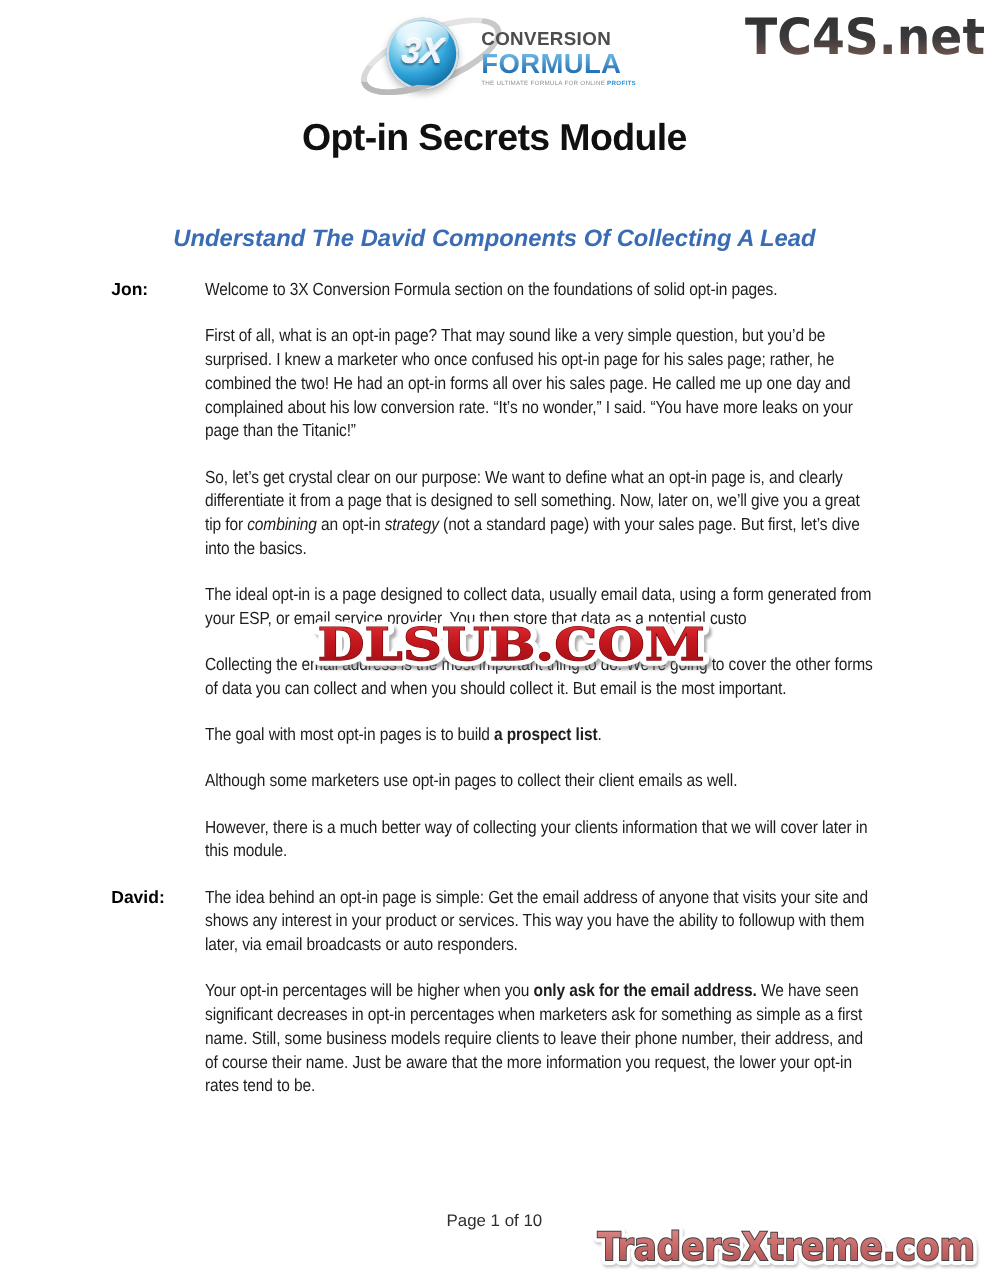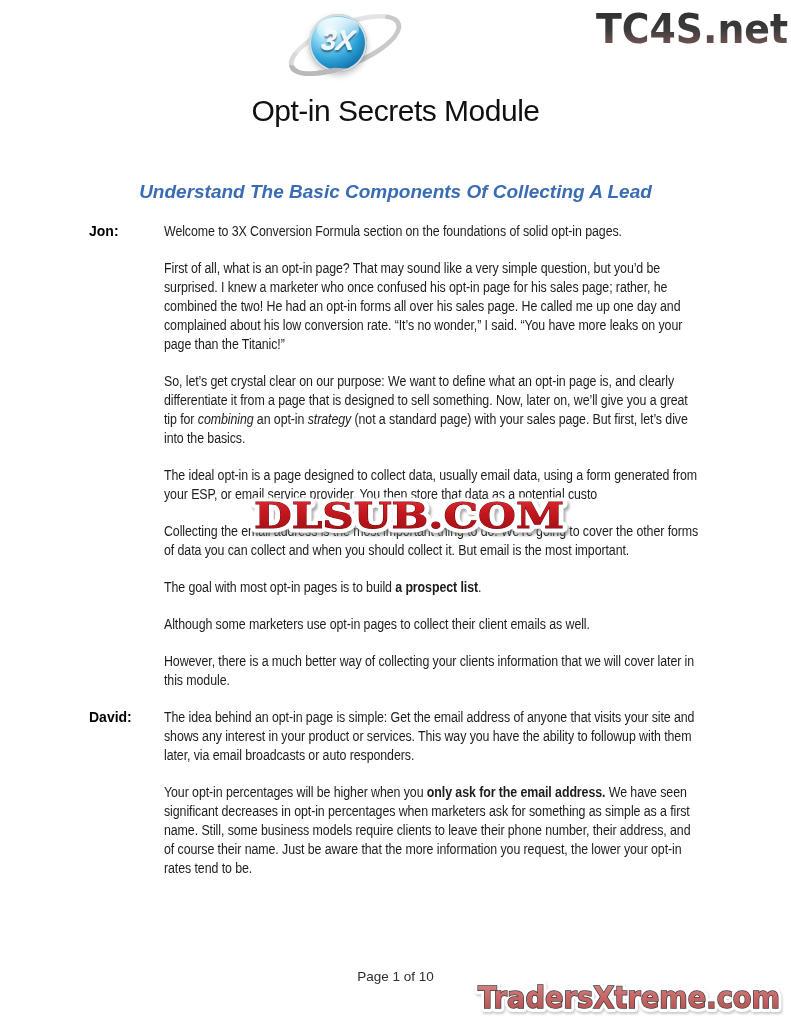--- a/index.html
+++ b/index.html
@@ -27,21 +27,21 @@
   .logo-name-bottom{font-size:22px;font-weight:bold;color:#1b6fb5;letter-spacing:.3px;line-height:22px;}
   @supports (-webkit-background-clip:text){
     .logo-name-bottom{background:linear-gradient(#7cc4ec,#0f5fa8);-webkit-background-clip:text;
       background-clip:text;color:transparent;}
   }
   .logo-tagline{margin-top:2px;font-size:5px;color:#8d8d8d;white-space:nowrap;letter-spacing:.2px;}
   .logo-tagline .accent{color:#2d8fd5;font-weight:bold;}
 
   
   .page-title{position:absolute;left:0;right:0;top:94px;text-align:center;
-      font-size:30px;font-weight:normal;color:#101010;letter-spacing:-.5px;}
+      font-size:30px;font-weight:bold;color:#101010;letter-spacing:-.5px;}
   .section-heading{position:absolute;left:0;right:0;top:146px;text-align:center;
       font-size:21px;font-weight:bold;font-style:italic;color:#161616;}
   .sub-heading{position:absolute;left:0;right:0;top:181px;text-align:center;
       font-size:19px;font-weight:bold;font-style:italic;color:#3a6cb4;}
 
   
   .dialogue{position:absolute;left:89px;top:222px;width:690px;}
   .entry{display:flex;align-items:flex-start;}
   .speaker{flex:0 0 75px;font-weight:bold;font-size:14px;line-height:19px;color:#000000;}
   .paras{width:608px;transform:scaleX(.886);transform-origin:0 0;}
@@ -61,35 +61,40 @@
 </head>
 <body>
 
 <div class="page">
 
   <div class="logo">
     <div class="orbit-back"></div>
     <div class="globe"></div>
     <div class="monogram">3X</div>
     <div class="orbit-front"></div>
+    <div class="logo-text">
+      <div class="logo-name-top">CONVERSION</div>
+      <div class="logo-name-bottom">FORMULA</div>
+      <div class="logo-tagline"><span>THE ULTIMATE FORMULA FOR ONLINE </span><span class="accent">PROFITS</span></div>
+    </div>
   </div>
 
   <svg class="tc4s" width="200" height="52">
     <defs>
       <linearGradient id="tc4sg" x1="0" y1="0" x2="0" y2="1">
         <stop offset="0" stop-color="#2f2f2f"></stop>
         <stop offset="0.5" stop-color="#3a3a3a"></stop>
         <stop offset="1" stop-color="#8a625c"></stop>
       </linearGradient>
     </defs>
     <text x="4" y="41" textLength="192" lengthAdjust="spacingAndGlyphs" font-family="DejaVu Sans, sans-serif" font-size="40" font-weight="bold" fill="url(#tc4sg)">TC4S.net</text>
   </svg>
 
   <div class="page-title">Opt-in Secrets Module</div>
-  <div class="sub-heading">Understand The Basic Components Of Collecting A Lead</div>
+  <div class="sub-heading">Understand The David Components Of Collecting A Lead</div>
 
   <div class="dialogue">
       <div class="entry">
         <div class="speaker">Jon:</div>
         <div class="paras">
           <p><span>Welcome to 3X Conversion Formula section on the foundations of solid opt-in pages.</span></p>
           <p><span>First of all, what is an opt-in page?  That may sound like a very simple question, but you’d be surprised. I knew a marketer who once confused his opt-in page for his sales page; rather, he combined the two! He had an opt-in forms all over his sales page. He called me up one day and complained about his low conversion rate. “It’s no wonder,” I said. “You have more leaks on your page than the Titanic!”</span></p>
           <p><span>So, let’s get crystal clear on our purpose: We want to define what an opt-in page is, and clearly differentiate it from a page that is designed to sell something. Now, later on, we’ll give you a great tip for </span><span class="i">combining</span><span> an opt-in </span><span class="i">strategy</span><span> (not a standard page) with your sales page. But first, let’s dive into the basics.</span></p>
           <p><span>The ideal opt-in is a page designed to collect data, usually email data, using a form generated from your ESP, or email service provider. You then store that data as a potential custo</span></p>
           <p><span>Collecting the email address is the most important thing to do. We’re going to cover the other forms of data you can collect and when you should collect it.  But email is the most important.</span></p>

